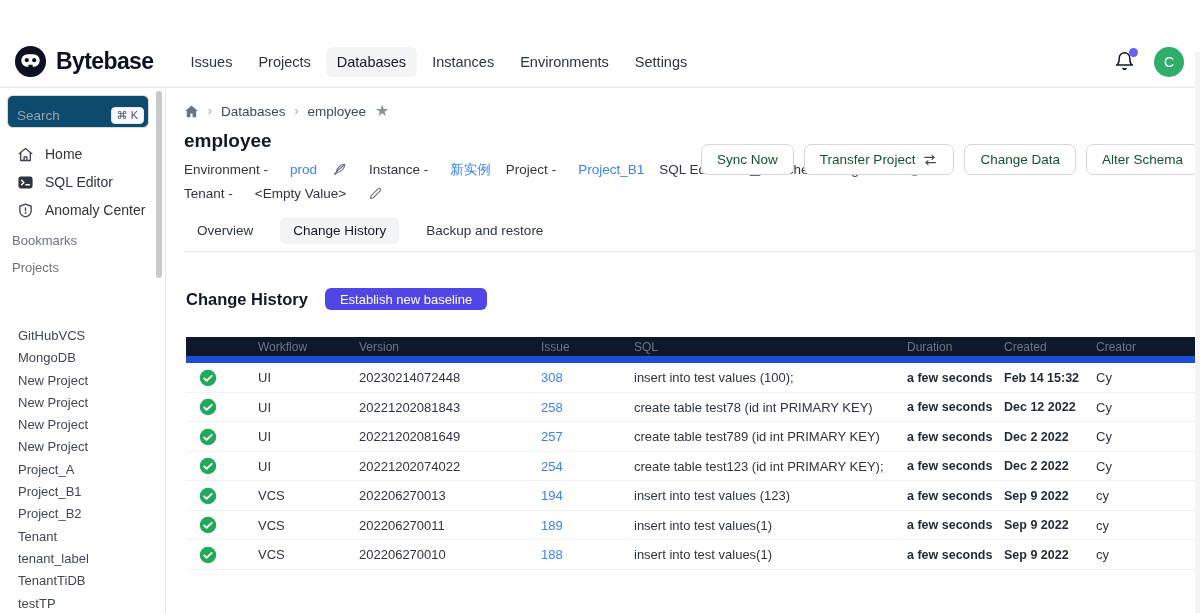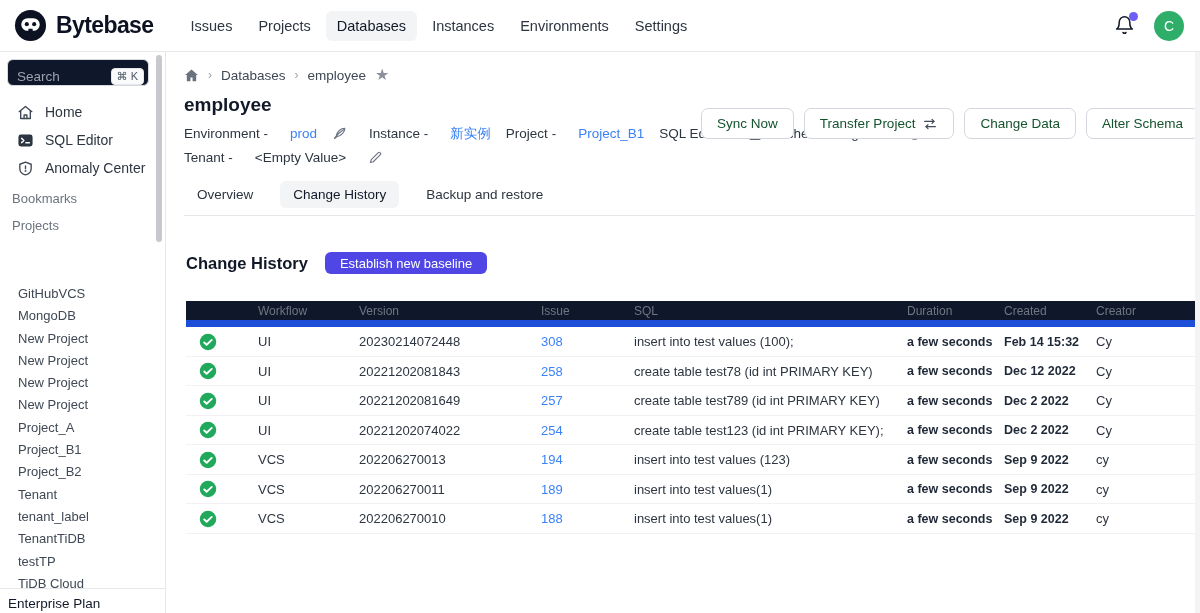--- a/index.html
+++ b/index.html
@@ -7,40 +7,40 @@
     --avatar:#2FAE69; --dot:#6D5EF5;
     --border:#e5e7eb; --border-light:#f0f1f3;
     --text:#1f2937; --text-soft:#4b5563; --text-muted:#6b7280; --text-faint:#9ca3af;
   }
   *{box-sizing:border-box;}
   html,body{margin:0;padding:0;background:#fff;}
   .app{width:1200px;height:613px;position:relative;overflow:hidden;background:#fff;
        font-family:"Liberation Sans",sans-serif;color:var(--text);}
 
   
-  .topbar{height:52px;display:flex;align-items:center;padding:0 16px 0 14px;border-bottom:1px solid var(--border);}
+  .topbar{height:52px;display:flex;align-items:center;padding:0 16px 0 14px;border-bottom:1px solid var(--border);margin-top:36px;}
   .brand{display:flex;align-items:center;gap:9px;margin-right:26px;cursor:pointer;}
   .brand-name{font-size:23px;font-weight:800;color:#0c1222;letter-spacing:-0.6px;}
   .topnav{display:flex;gap:4px;align-items:center;}
   .nav-item{font-size:14.5px;color:#2d3540;padding:7px 11px;border-radius:6px;cursor:pointer;white-space:nowrap;}
   .nav-item.active{background:#f3f4f6;color:#111827;}
   .topbar-right{margin-left:auto;display:flex;align-items:center;gap:18px;}
   .bell{position:relative;width:22px;height:22px;cursor:pointer;}
   .bell-dot{position:absolute;top:-3px;right:-2px;width:9px;height:9px;border-radius:50%;background:var(--dot);}
   .avatar{width:30px;height:30px;border-radius:50%;background:var(--avatar);color:#fff;display:flex;
           align-items:center;justify-content:center;font-size:14px;cursor:pointer;}
 
   
   .body{display:flex;height:561px;}
   .sidebar{width:166px;flex-shrink:0;border-right:1px solid var(--border);position:relative;padding-top:7px;}
   .main{flex:1;position:relative;padding:0 0 0 14px;}
 
   
-  .search-box{margin:0 16px 12px 7px;height:27px;border:1px solid #d6d9de;border-radius:6px;display:flex;
-              align-items:center;justify-content:space-between;padding:8px 4px 0 9px;cursor:text;background:#0f172a;}
+  .search-box{margin:0 16px 12px 7px;height:33px;border:1px solid #d6d9de;border-radius:6px;display:flex;
+              align-items:center;justify-content:space-between;padding:8px 4px 0 9px;cursor:text;background:#0c4a6e;}
   .search-placeholder{color:#9ca3af;font-size:13.5px;}
   .kbd{border:1px solid #e5e7eb;background:#f9fafb;border-radius:4px;font-size:11px;color:#4b5563;padding:1px 5px;white-space:nowrap;}
   .side-item{display:flex;align-items:center;gap:11px;padding:5px 10px 5px 17px;font-size:14px;color:#2d3540;cursor:pointer;height:28px;}
   .side-section-label{padding:9px 12px 3px;font-size:13px;color:var(--text-muted);}
   .proj-list{display:flex;flex-direction:column;margin-top:47px;}
   .proj-item{padding:4px 8px 4px 18px;font-size:13px;color:#3f4854;cursor:pointer;line-height:14.3px;}
   .side-divider{height:1px;background:var(--border-light);margin:6px 0 4px;}
   .archive-row{margin-top:2px;}
   .sidebar-footer{position:absolute;left:0;right:0;bottom:-2px;border-top:1px solid var(--border);
                   background:#fff;padding:7px 0 4px 8px;font-size:13.5px;font-weight:500;color:#111827;}

